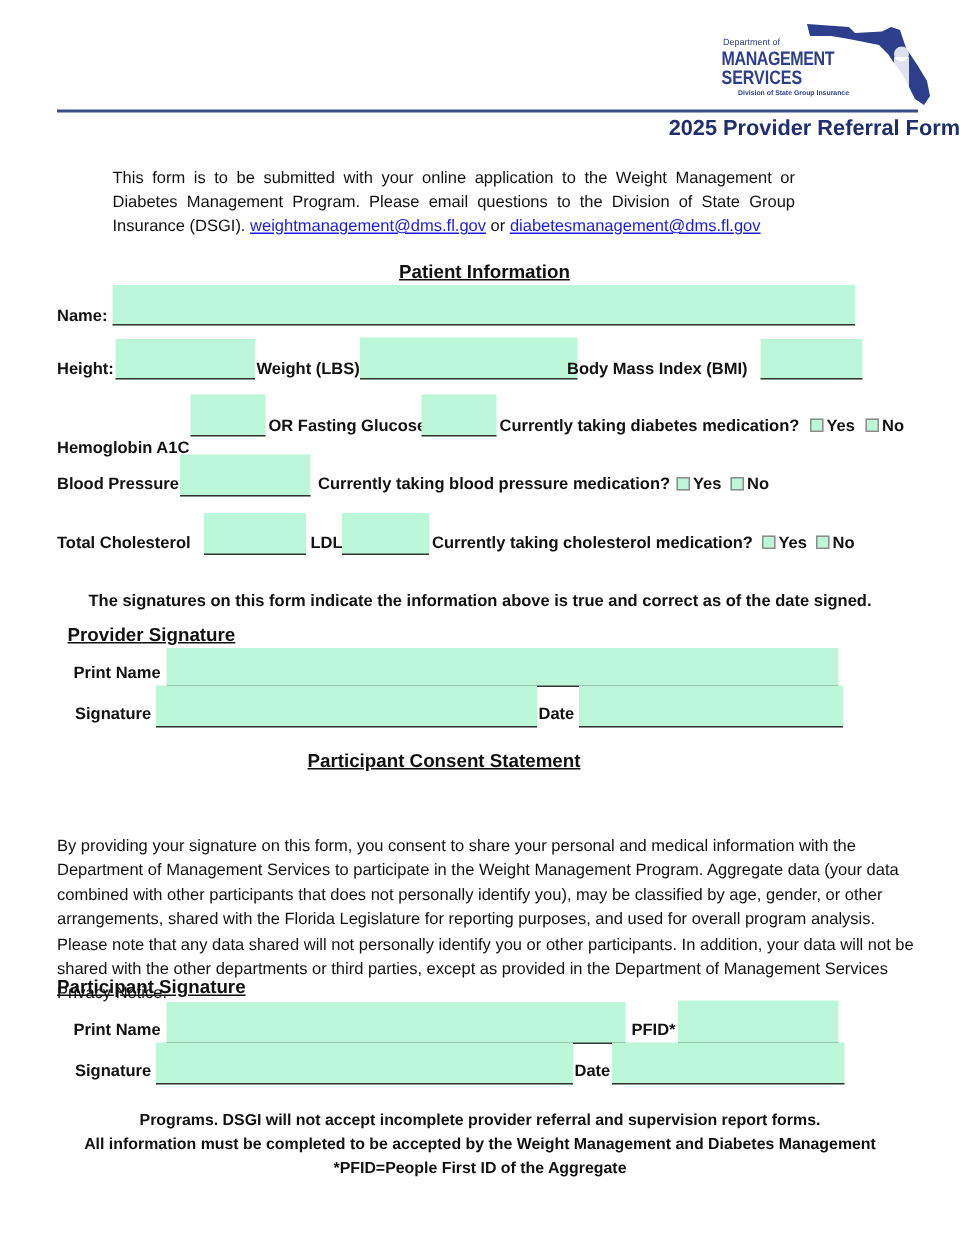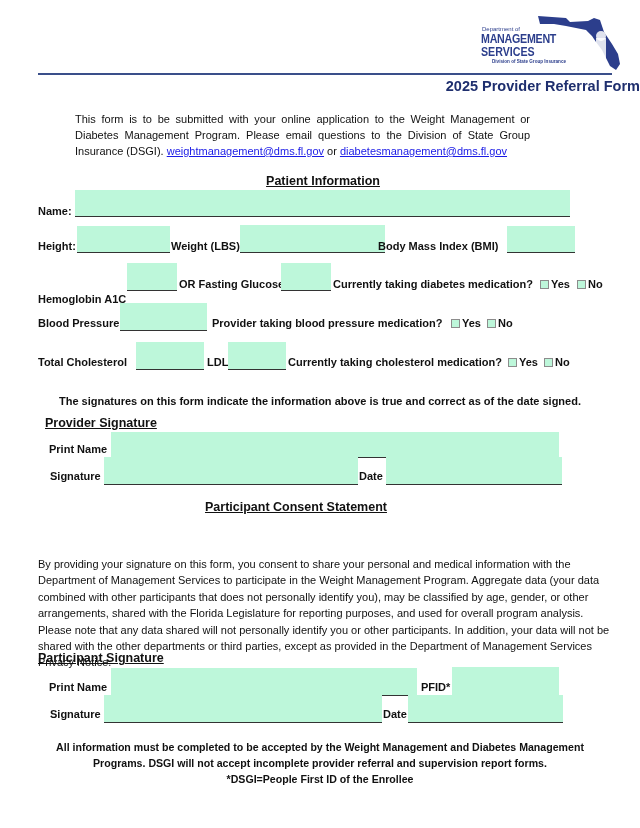--- a/index.html
+++ b/index.html
@@ -57,21 +57,21 @@
 <div class="abs lbl" style="left:38px;top:293px;">Hemoglobin A1C</div>
 <div class="abs field" style="left:127px;top:263px;width:50px;height:27px;"></div>
 <div class="abs lbl" style="left:179px;top:278px;">OR Fasting Glucose</div>
 <div class="abs field" style="left:281px;top:263px;width:50px;height:27px;"></div>
 <div class="abs lbl" style="left:333px;top:278px;">Currently taking diabetes medication?</div>
 <div class="abs lbl" style="left:540px;top:278px;"><span class="cb"></span><span>Yes</span></div>
 <div class="abs lbl" style="left:577px;top:278px;"><span class="cb"></span><span>No</span></div>
 
 <div class="abs lbl" style="left:38px;top:317px;">Blood Pressure</div>
 <div class="abs field" style="left:120px;top:303px;width:87px;height:27px;"></div>
-<div class="abs lbl" style="left:212px;top:317px;">Provider taking blood pressure medication?</div>
+<div class="abs lbl" style="left:212px;top:317px;">Currently taking blood pressure medication?</div>
 <div class="abs lbl" style="left:451px;top:317px;"><span class="cb"></span><span>Yes</span></div>
 <div class="abs lbl" style="left:487px;top:317px;"><span class="cb"></span><span>No</span></div>
 
 <div class="abs lbl" style="left:38px;top:356px;">Total Cholesterol</div>
 <div class="abs field" style="left:136px;top:342px;width:68px;height:27px;"></div>
 <div class="abs lbl" style="left:207px;top:356px;">LDL</div>
 <div class="abs field" style="left:228px;top:342px;width:58px;height:27px;"></div>
 <div class="abs lbl" style="left:288px;top:356px;">Currently taking cholesterol medication?</div>
 <div class="abs lbl" style="left:508px;top:356px;"><span class="cb"></span><span>Yes</span></div>
 <div class="abs lbl" style="left:544px;top:356px;"><span class="cb"></span><span>No</span></div>
@@ -93,16 +93,16 @@
 <div class="abs lbl" style="left:49px;top:681px;">Print Name</div>
 <div class="abs field" style="left:111px;top:668px;width:306px;height:27px;"></div>
 <div class="abs lbl" style="left:421px;top:681px;">PFID*</div>
 <div class="abs field" style="left:452px;top:667px;width:107px;height:28px;"></div>
 <div class="abs lbl" style="left:50px;top:708px;">Signature</div>
 <div class="abs field" style="left:104px;top:695px;width:278px;height:27px;"></div>
 <div class="abs lbl" style="left:383px;top:708px;">Date</div>
 <div class="abs field" style="left:408px;top:695px;width:155px;height:27px;"></div>
 
 <div class="abs center-bold" style="top:739px;font-size:10.6px;">
+  <div>Programs.  DSGI will not accept incomplete provider referral and supervision report forms.</div>
   <div>All information must be completed to be accepted by the Weight Management and Diabetes Management</div>
-  <div>Programs.  DSGI will not accept incomplete provider referral and supervision report forms.</div>
-  <div>*DSGI=People First ID of the Enrollee</div>
+  <div>*PFID=People First ID of the Aggregate</div>
 </div>
 
 </body></html>

